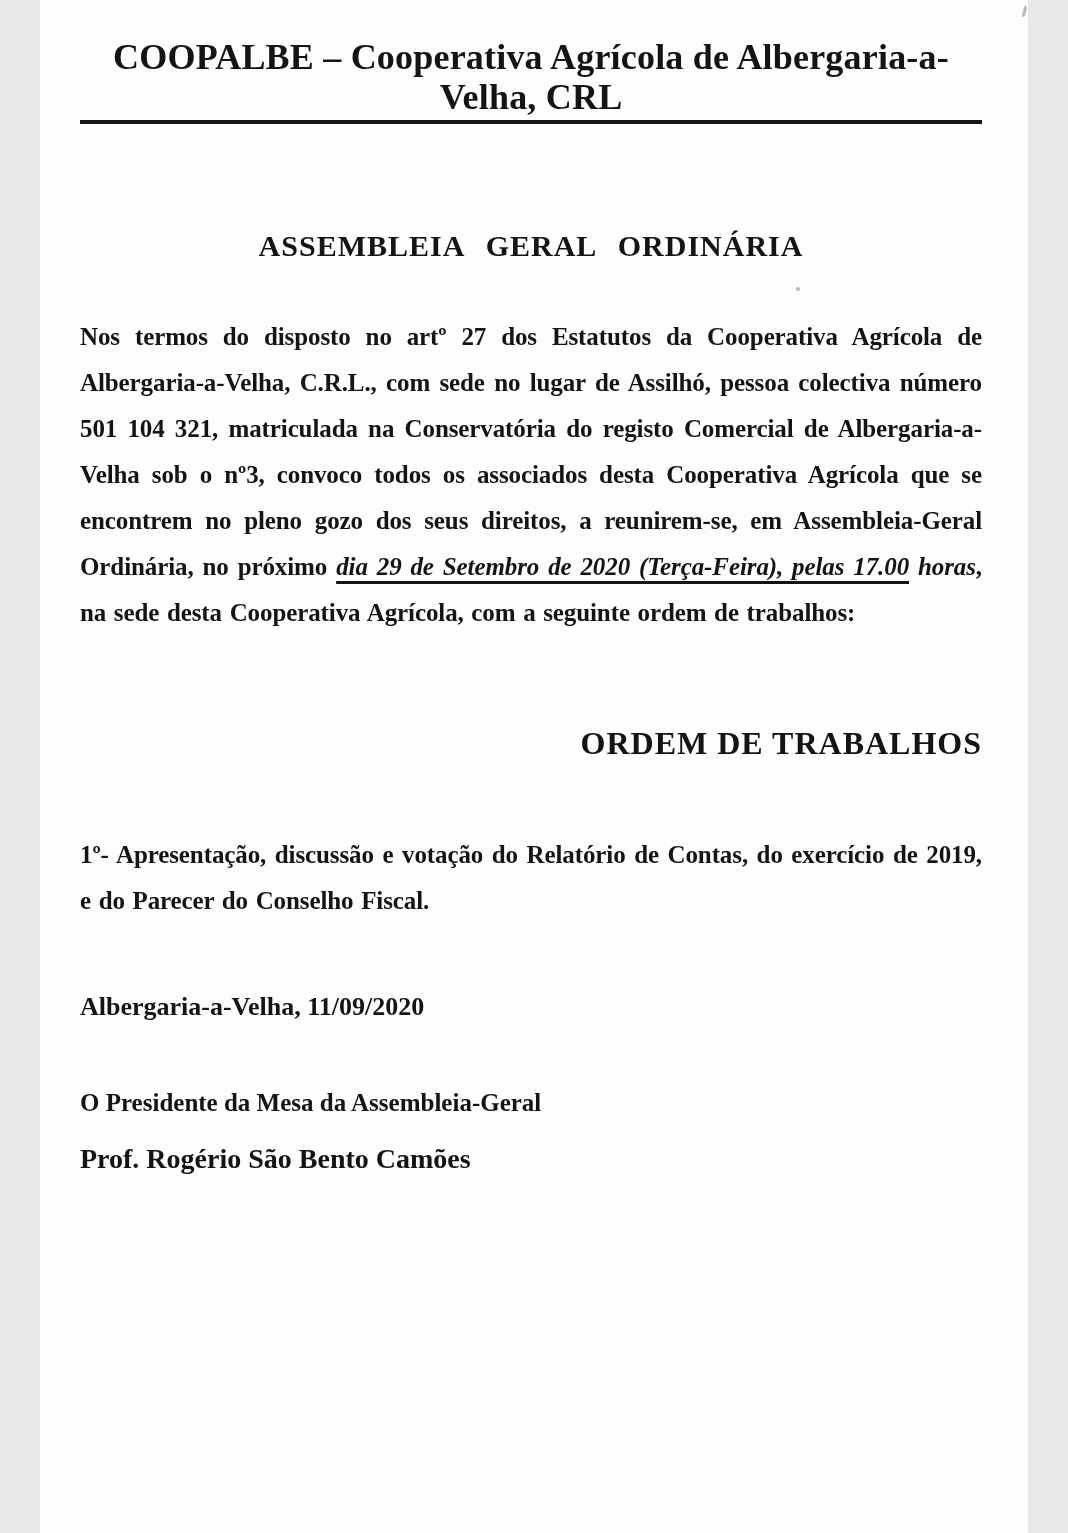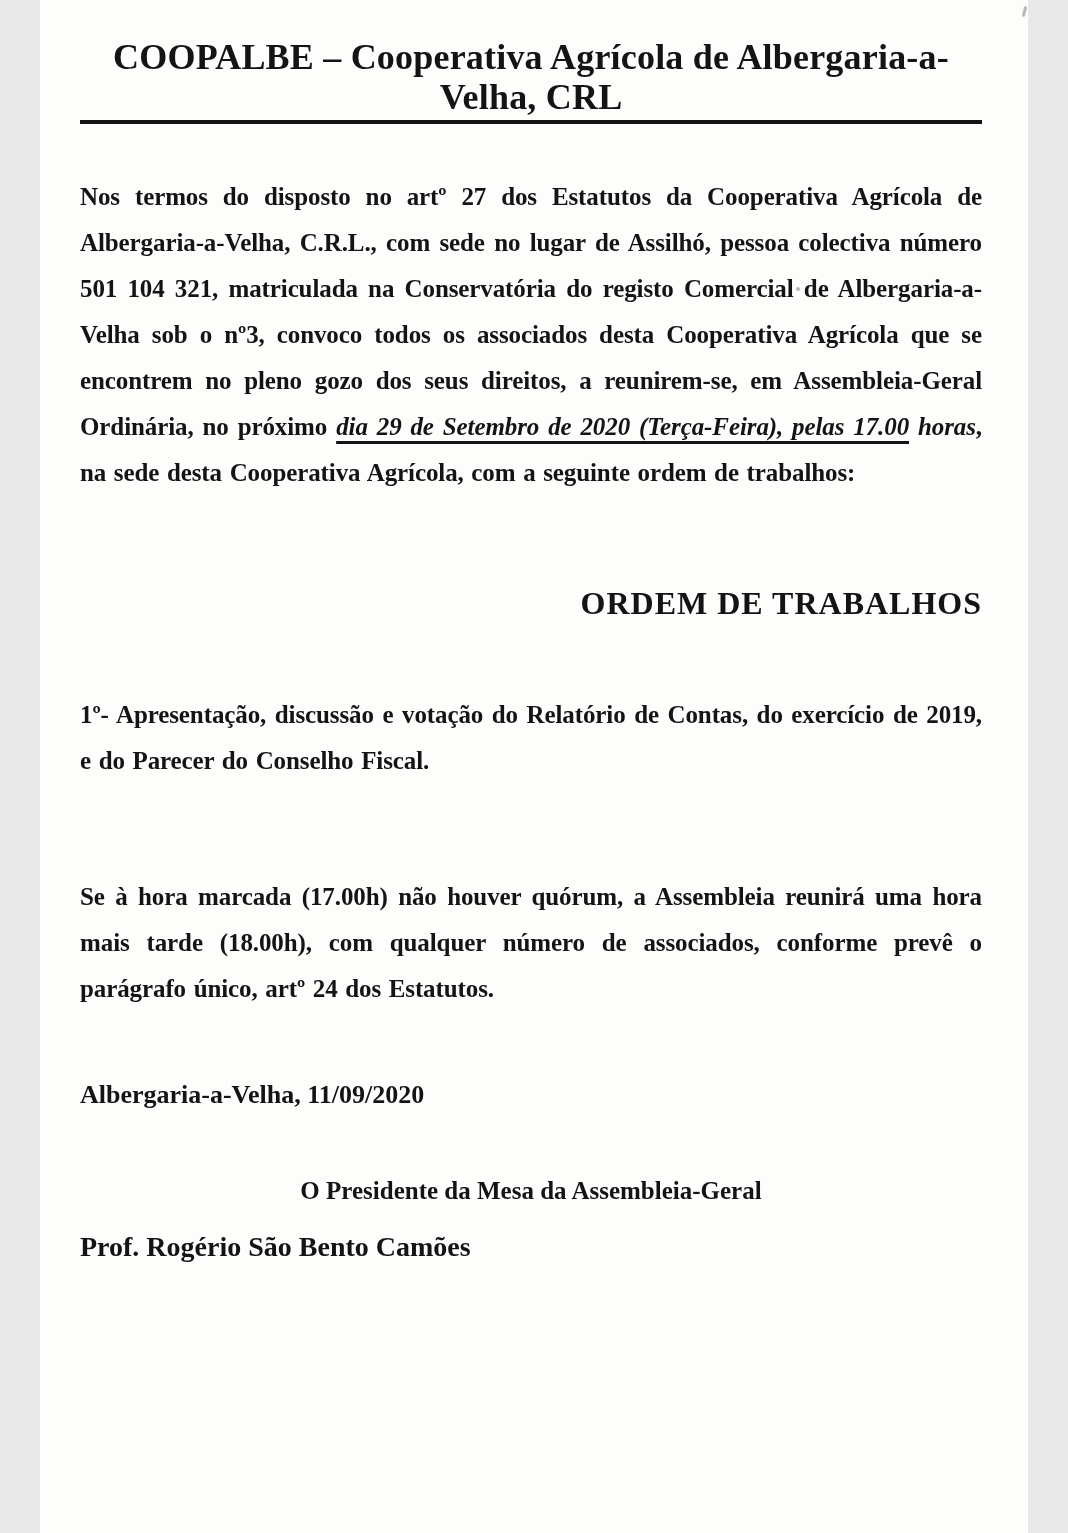--- a/index.html
+++ b/index.html
@@ -84,21 +84,20 @@
     margin: 0;
     margin-top: 60px;
     font-size: 26px;
     line-height: 46px;
   }
   .sig-role {
     margin: 0;
     margin-top: 50px;
     font-size: 25px;
     line-height: 46px;
-    text-align: center;
   }
   .sig-name {
     margin: 0;
     margin-top: 10px;
     font-size: 28px;
     line-height: 46px;
   }
 
   
   .speck {
@@ -123,30 +122,30 @@
 
 <div class="page">
 
   <span class="speck speck-apostrophe"></span>
   <span class="speck speck-dot"></span>
 
   <h1 class="doc-header">
     <span class="header-text">COOPALBE – Cooperativa Agrícola de Albergaria-a-Velha, CRL</span>
   </h1>
 
+  <h2 class="title main-title">ASSEMBLEIA GERAL ORDINÁRIA</h2>
 
 
   <p class="body-par intro"><span>Nos termos do disposto no artº 27 dos Estatutos da Cooperativa Agrícola de Albergaria-a-Velha, C.R.L., com sede no lugar de Assilhó, pessoa colectiva número 501 104 321, matriculada na Conservatória do registo Comercial de Albergaria-a-Velha sob o nº3, convoco todos os associados desta Cooperativa Agrícola que se encontrem no pleno gozo dos seus direitos, a reunirem-se, em Assembleia-Geral Ordinária, no próximo </span><span class="em-date">dia 29 de Setembro de 2020 (Terça-Feira), pelas 17.00</span><span class="italic"> horas</span><span>, na sede desta Cooperativa Agrícola, com a seguinte ordem de trabalhos:</span></p>
 
   <h2 class="agenda-heading">ORDEM DE TRABALHOS</h2>
 
   <p class="body-par agenda-item-1">1º- Apresentação, discussão e votação do Relatório de Contas, do exercício de 2019, e do Parecer do Conselho Fiscal.</p>
 
 
-  <p class="body-par quorum">Se à hora marcada (17.00h) não houver quórum, a Assembleia reunirá uma hora mais tarde (18.00h), com qualquer número de associados, conforme prevê o parágrafo único, artº 24 dos Estatutos.</p>
 
   <p class="dateline">Albergaria-a-Velha, 11/09/2020</p>
 
   <p class="sig-role">O Presidente da Mesa da Assembleia-Geral</p>
 
   <p class="sig-name">Prof. Rogério São Bento Camões</p>
 
 </div>
 
 </body></html>

